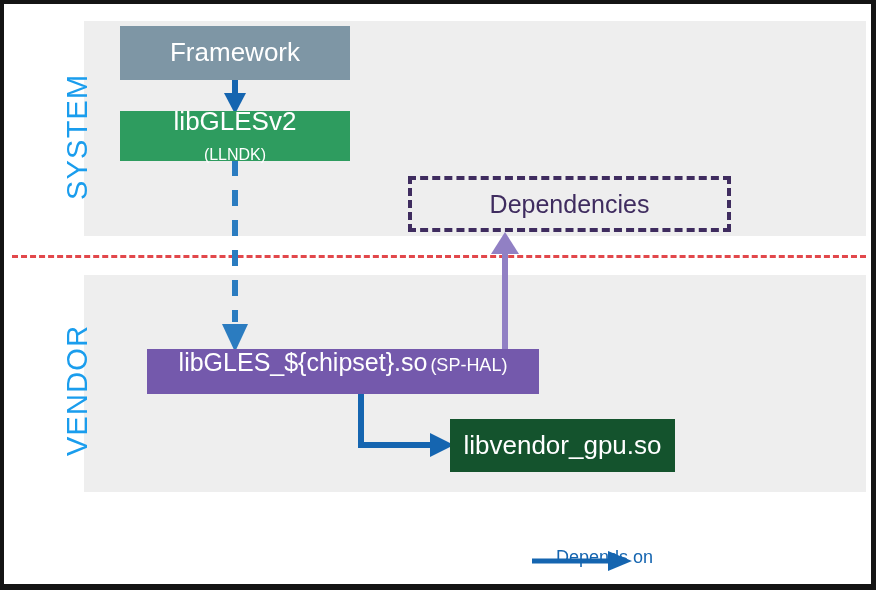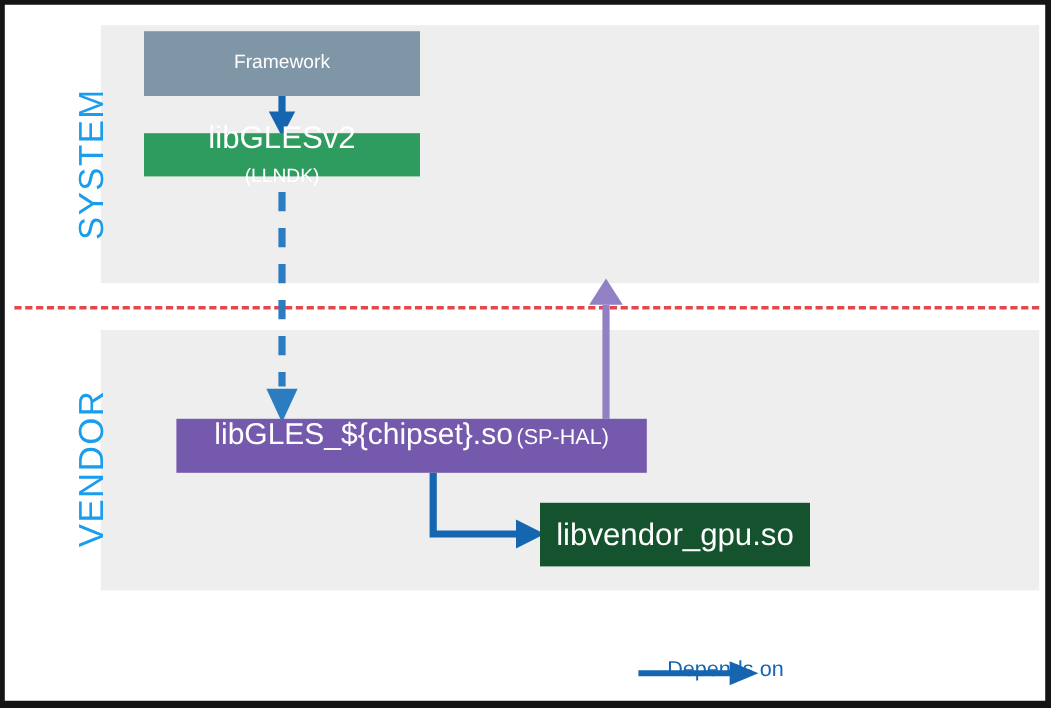--- a/index.html
+++ b/index.html
@@ -47,24 +47,24 @@
     flex-direction:column;
     align-items:center;
     justify-content:center;
     color:#ffffff;
     text-align:center;
     line-height:1.05;
   }
   #box-framework{
     left:116px; top:22px; width:230px; height:54px;
     background:#7e96a5;
-    font-size:16px;
+    font-size:26px;
   }
   #box-libglesv2{
-    left:116px; top:107px; width:230px; height:36px;
+    left:116px; top:107px; width:230px; height:50px;
     background:#2e9c5f;
   }
   #box-libglesv2 .main{ font-size:26px; }
   #box-libglesv2 .sub{ font-size:16px; margin-top:12px; }
 
   #box-sphal{
     left:143px; top:345px; width:392px; height:45px;
     background:#7459ac;
     flex-direction:row;
     justify-content:center;
@@ -160,20 +160,23 @@
 
   <div class="block" id="box-framework">
     <span class="main">Framework</span>
   </div>
 
   <div class="block" id="box-libglesv2">
     <span class="main">libGLESv2</span>
     <span class="sub">(LLNDK)</span>
   </div>
 
+  <div id="box-dependencies">
+    <span>Dependencies</span>
+  </div>
 
   <div class="block" id="box-sphal">
     <span class="main">libGLES_${chipset}.so</span>
     <span class="sub">(SP-HAL)</span>
   </div>
 
   <div class="block" id="box-vendorgpu">
     <span class="main">libvendor_gpu.so</span>
   </div>
 

